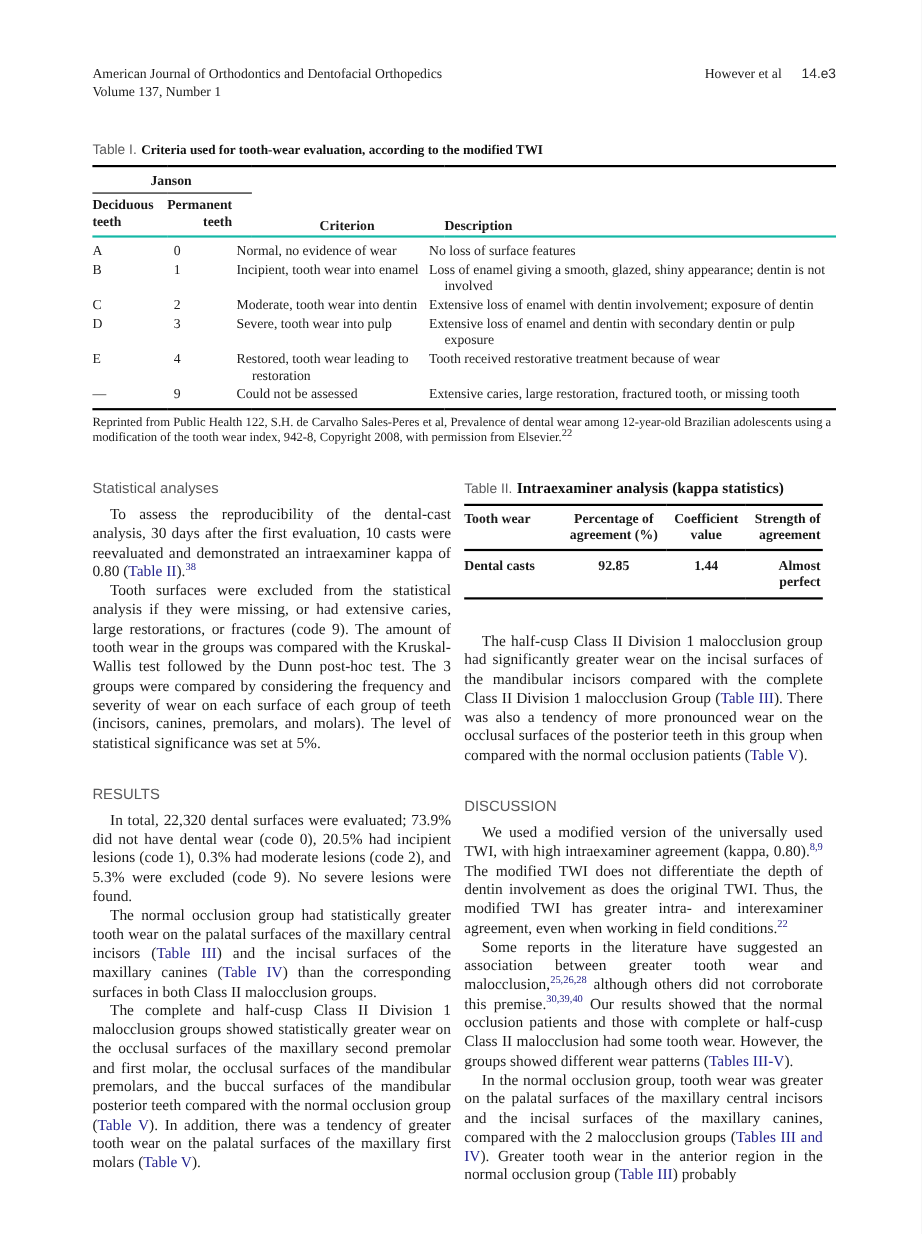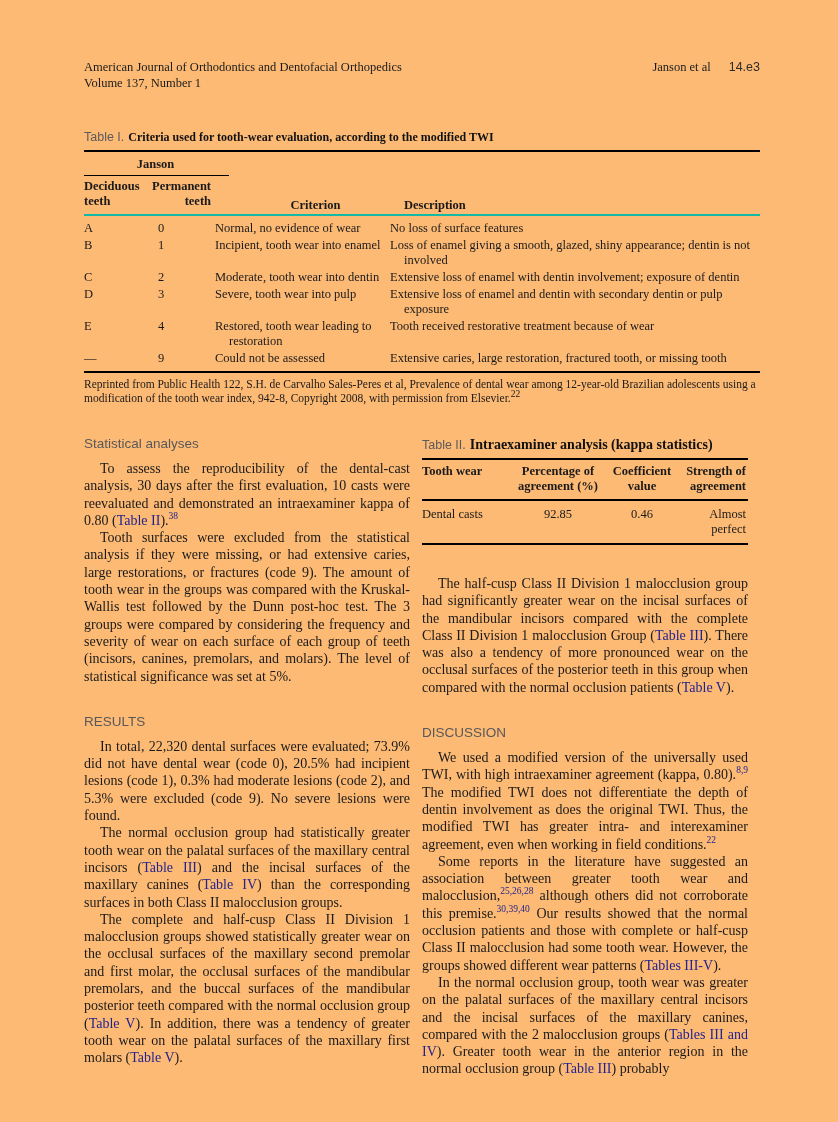--- a/index.html
+++ b/index.html
@@ -1,18 +1,18 @@
 <!DOCTYPE html>
 <html><head>
 <meta charset="utf-8">
 <style>
   * { margin:0; padding:0; box-sizing:border-box; }
   html,body { background:#e8e8e8; }
   .page {
-    width:838px; height:1122px; margin:0 auto; background:#fdba74;
+    width:838px; height:1122px; margin:0 auto; background:#ffffff;
     position:relative; overflow:hidden;
     padding:60px 78px 0 84px;
     font-family:"Liberation Serif", serif; color:#1a1a1a;
   }
   
   .pg-header { display:flex; justify-content:space-between; align-items:flex-start;
     font-size:12.5px; line-height:15.5px; }
   .pg-header .hdr-right { white-space:nowrap; }
   .pg-num { font-family:"Liberation Sans", sans-serif; font-size:12.5px; color:#2b2b2b; margin-left:18px; }
   
@@ -48,39 +48,39 @@
   .space-above { margin-top:28px; }
   .para { font-size:14px; line-height:17.3px; text-align:justify; text-indent:16px; }
   .xref { color:#23238E; }
   sup { font-size:9.5px; line-height:0; vertical-align:super; }
   
   .t2-wrap { width:326px; }
   .t2-caption { margin:0 0 5px 0; }
   .t2-caption .tbl-title { font-size:14px; }
   .t2 { width:326px; border-top:2px solid #000; border-bottom:2px solid #000;
         font-size:12.5px; line-height:15px; table-layout:fixed; }
-  .t2 th, .t2 td { vertical-align:top; text-align:left; font-weight:normal; padding:1px 0; }
+  .t2 th, .t2 td { vertical-align:top; text-align:left; font-weight:bold; padding:1px 0; }
   .t2 th { font-weight:bold; border-bottom:2px solid #000; padding-top:4px; padding-bottom:5px; }
   .t2 .a-c { text-align:center; }
   .t2 .a-r { text-align:right; padding-right:2px; }
   .t2 td { padding-top:6px; padding-bottom:6px; }
   .t2-gap { margin-bottom:30px; }
 </style>
 </head>
 <body>
 
 <div class="page">
 
   <div class="pg-header">
     <div class="hdr-left">
       <div>American Journal of Orthodontics and Dentofacial Orthopedics</div>
       <div>Volume 137, Number 1</div>
     </div>
     <div class="hdr-right">
-      <span>Janson et al</span><span class="pg-num">14.e3</span>
+      <span>However et al</span><span class="pg-num">14.e3</span>
     </div>
   </div>
 
   <div class="tbl-caption">
     <span class="tbl-label">Table I.</span>
     <span class="tbl-title">Criteria used for tooth-wear evaluation, according to the modified TWI</span>
   </div>
 
   <table class="t1">
     <colgroup>
@@ -173,21 +173,21 @@
               <th>Tooth wear</th>
               <th class="a-c">Percentage of agreement (%)</th>
               <th class="a-c">Coefficient value</th>
               <th class="a-r">Strength of agreement</th>
             </tr>
           </thead>
           <tbody>
             <tr>
               <td>Dental casts</td>
               <td class="a-c">92.85</td>
-              <td class="a-c">0.46</td>
+              <td class="a-c">1.44</td>
               <td class="a-r">Almost perfect</td>
             </tr>
           </tbody>
         </table>
       </div>
 
       <p class="para"><span>The half-cusp Class II Division 1 malocclusion group had significantly greater wear on the incisal surfaces of the mandibular incisors compared with the complete Class II Division 1 malocclusion Group (</span><span class="xref">Table III</span><span>). There was also a tendency of more pronounced wear on the occlusal surfaces of the posterior teeth in this group when compared with the normal occlusion patients (</span><span class="xref">Table V</span><span>).</span></p>
 
       <div class="sec-head space-above">DISCUSSION</div>
       <p class="para"><span>We used a modified version of the universally used TWI, with high intraexaminer agreement (kappa, 0.80).</span><sup class="xref">8,9</sup><span> The modified TWI does not differentiate the depth of dentin involvement as does the original TWI. Thus, the modified TWI has greater intra- and interexaminer agreement, even when working in field conditions.</span><sup class="xref">22</sup></p>

